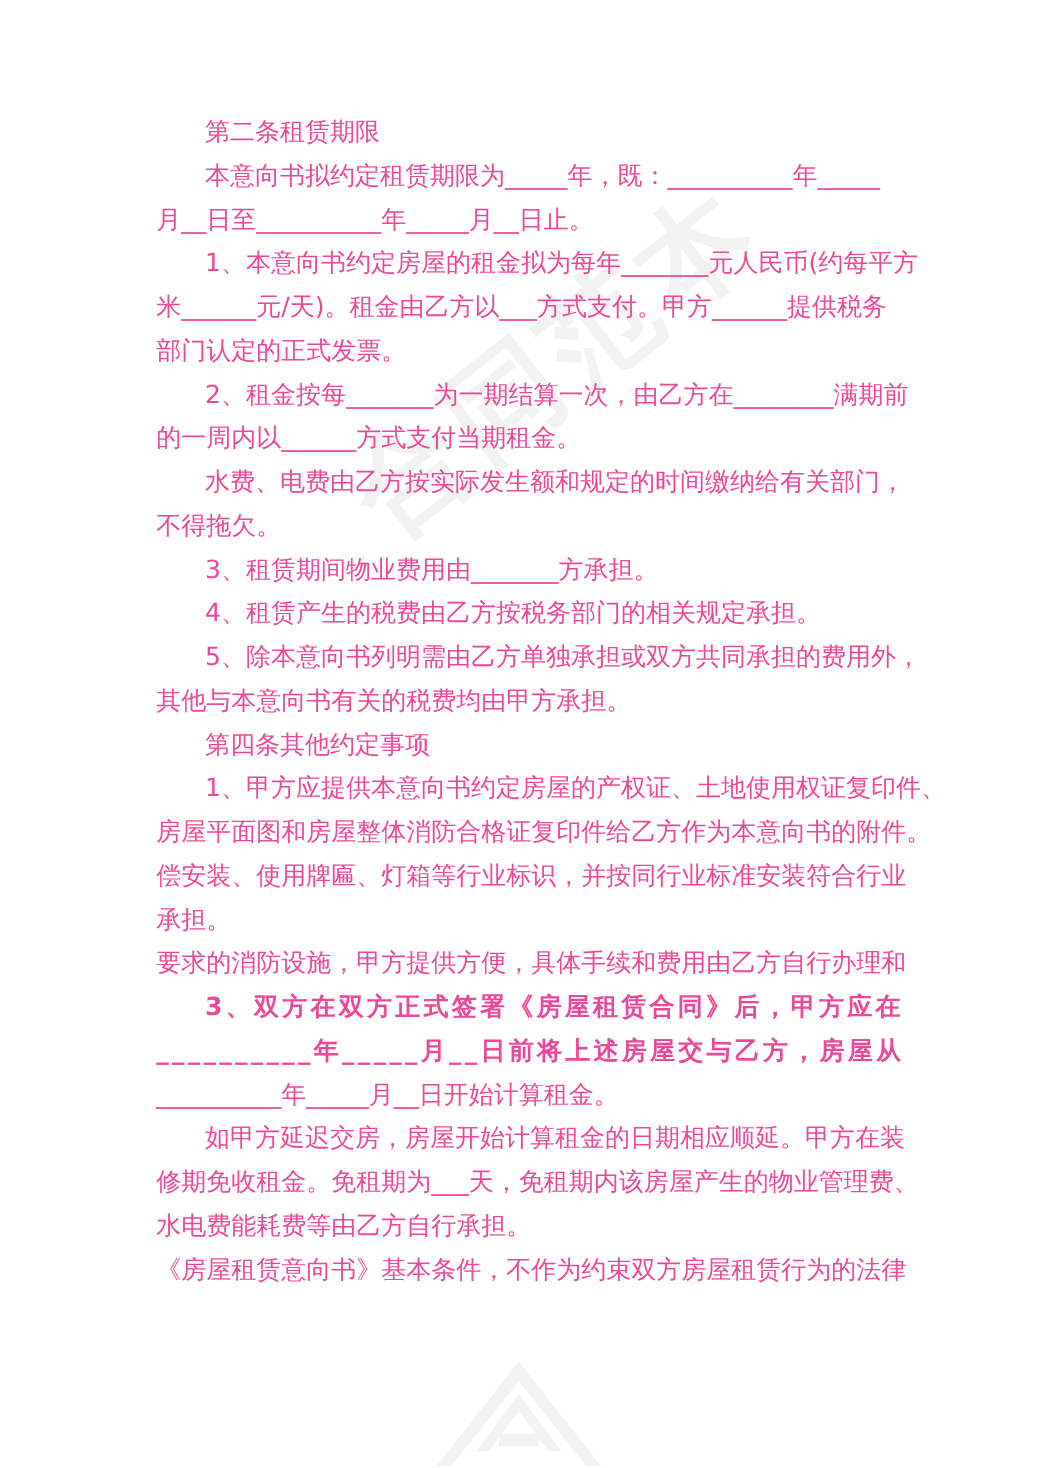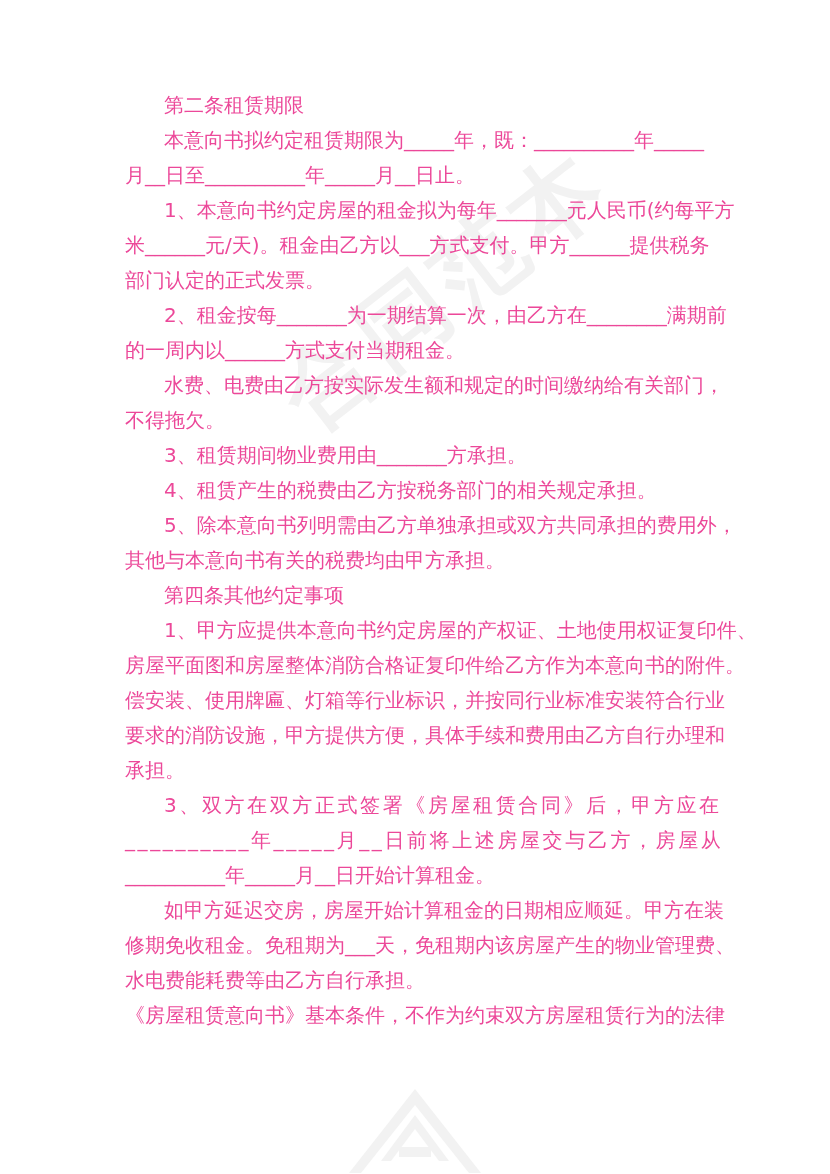--- a/index.html
+++ b/index.html
@@ -56,21 +56,21 @@
   .ln {
     font-size: 20px;
     line-height: 35px;
     color: #ec4899;
     white-space: nowrap;
     letter-spacing: 0px;
     font-weight: 400;
   }
   .ind { padding-left: 39px; }
   
-  .wide { letter-spacing: 2.6px; }
+  .wide { letter-spacing: 2.6px; font-weight: bold; }
 </style>
 </head>
 <body>
 
 <div class="page">
 
   <div class="wm wm-main">合同范本</div>
 
   <div class="wm wm-logo">
     <svg viewBox="0 0 140 90" xmlns="http://www.w3.org/2000/svg" aria-hidden="true">
@@ -92,22 +92,22 @@
       <div class="ln ind">水费、电费由乙方按实际发生额和规定的时间缴纳给有关部门，</div>
       <div class="ln">不得拖欠。</div>
       <div class="ln ind">3、租赁期间物业费用由_______方承担。</div>
       <div class="ln ind">4、租赁产生的税费由乙方按税务部门的相关规定承担。</div>
       <div class="ln ind">5、除本意向书列明需由乙方单独承担或双方共同承担的费用外，</div>
       <div class="ln">其他与本意向书有关的税费均由甲方承担。</div>
       <div class="ln ind">第四条其他约定事项</div>
       <div class="ln ind">1、甲方应提供本意向书约定房屋的产权证、土地使用权证复印件、</div>
       <div class="ln">房屋平面图和房屋整体消防合格证复印件给乙方作为本意向书的附件。</div>
       <div class="ln">偿安装、使用牌匾、灯箱等行业标识，并按同行业标准安装符合行业</div>
+      <div class="ln">承担。</div>
       <div class="ln">要求的消防设施，甲方提供方便，具体手续和费用由乙方自行办理和</div>
-      <div class="ln">承担。</div>
       <div class="ln ind wide">3、双方在双方正式签署《房屋租赁合同》后，甲方应在</div>
       <div class="ln wide">__________年_____月__日前将上述房屋交与乙方，房屋从</div>
       <div class="ln">__________年_____月__日开始计算租金。</div>
       <div class="ln ind">如甲方延迟交房，房屋开始计算租金的日期相应顺延。甲方在装</div>
       <div class="ln">修期免收租金。免租期为___天，免租期内该房屋产生的物业管理费、</div>
       <div class="ln">水电费能耗费等由乙方自行承担。</div>
       <div class="ln">《房屋租赁意向书》基本条件，不作为约束双方房屋租赁行为的法律</div>
     </div>
 
 </div>

